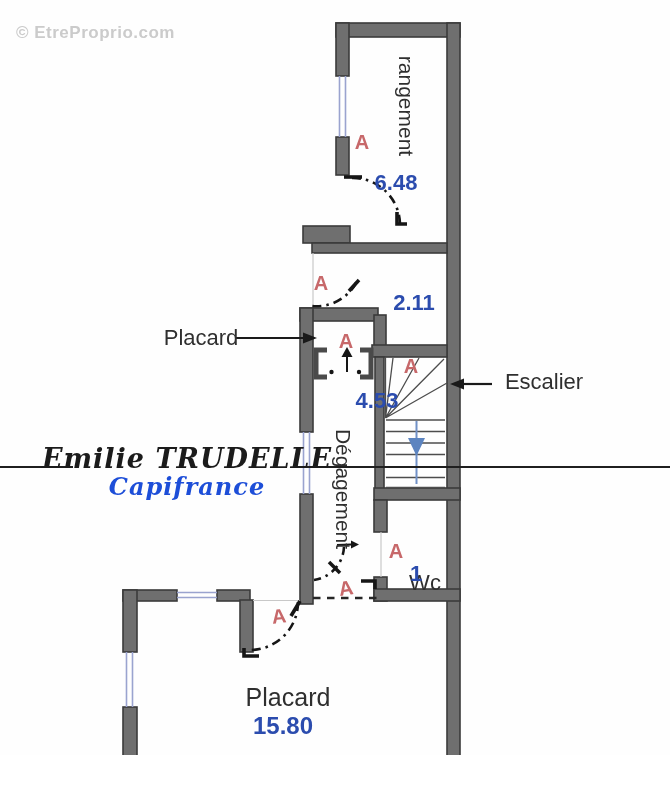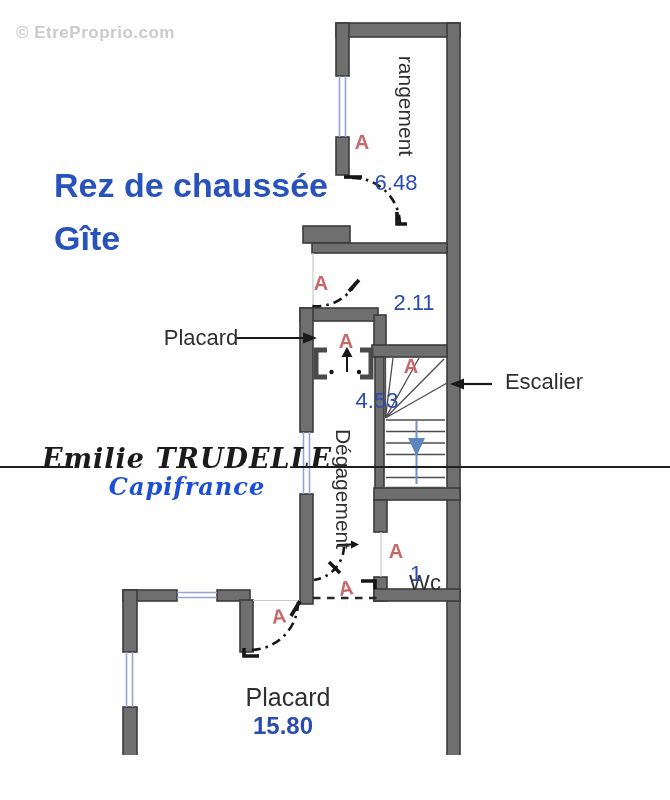--- a/index.html
+++ b/index.html
@@ -9,21 +9,21 @@
   }
   #plan-svg{position:absolute;left:0;top:0;}
   .t{position:absolute;transform:translate(-50%,-50%);white-space:nowrap;line-height:1;}
   .t.topleft{transform:none;}
   .rot{transform:translate(-50%,-50%) rotate(90deg);}
   .watermark{font-size:17px;font-weight:600;letter-spacing:.5px;color:#cbcbcb;}
   .title{font-size:34px;font-weight:600;color:#2853bb;}
   .room{font-size:22px;color:#2f2f2f;}
   .room-sm{font-size:21px;color:#2f2f2f;}
   .room-lg{font-size:25px;color:#2f2f2f;}
-  .num{font-size:22px;font-weight:400;color:#2b4cae;}
+  .num{font-size:22px;font-weight:700;color:#2b4cae;}
   .num-lg{font-size:24px;font-weight:600;color:#2b4cae;}
   .adoor{font-size:20px;font-weight:600;color:#c7686a;}
   .sig-name{font-size:27px;font-weight:700;font-style:italic;letter-spacing:1px;color:#1b1b1b;font-family:"DejaVu Serif",serif;}
   .sig-brand{font-size:24px;font-weight:700;font-style:italic;letter-spacing:1px;color:#1d4ed8;font-family:"DejaVu Serif",serif;}
 </style>
 </head>
 <body>
 
 <div id="stage">
 
@@ -115,22 +115,20 @@
     </g>
 
     <g fill="#dcdcdc" stroke="none">
       <rect x="536" y="794" width="14" height="5" rx="2"></rect>
       <rect x="556" y="794" width="12" height="5" rx="2"></rect>
     </g>
   </svg>
 
   <span class="t topleft watermark" style="left:16px;top:24px;">© EtreProprio.com</span>
 
-  <span class="t topleft title" style="left:54px;top:168px;">Rez de chaussée</span>
-  <span class="t topleft title" style="left:54px;top:221px;">Gîte</span>
 
   <span class="t rot room-sm" style="left:406px;top:106px;">rangement</span>
   <span class="t adoor" style="left:362px;top:142px;">A</span>
   <span class="t num" style="left:396px;top:183px;">6.48</span>
 
   <span class="t adoor" style="left:321px;top:283px;">A</span>
   <span class="t num" style="left:414px;top:303px;">2.11</span>
 
   <span class="t room" style="left:189px;top:338px;margin-left:12px;">Placard</span>
   <span class="t adoor" style="left:346px;top:341px;">A</span>

